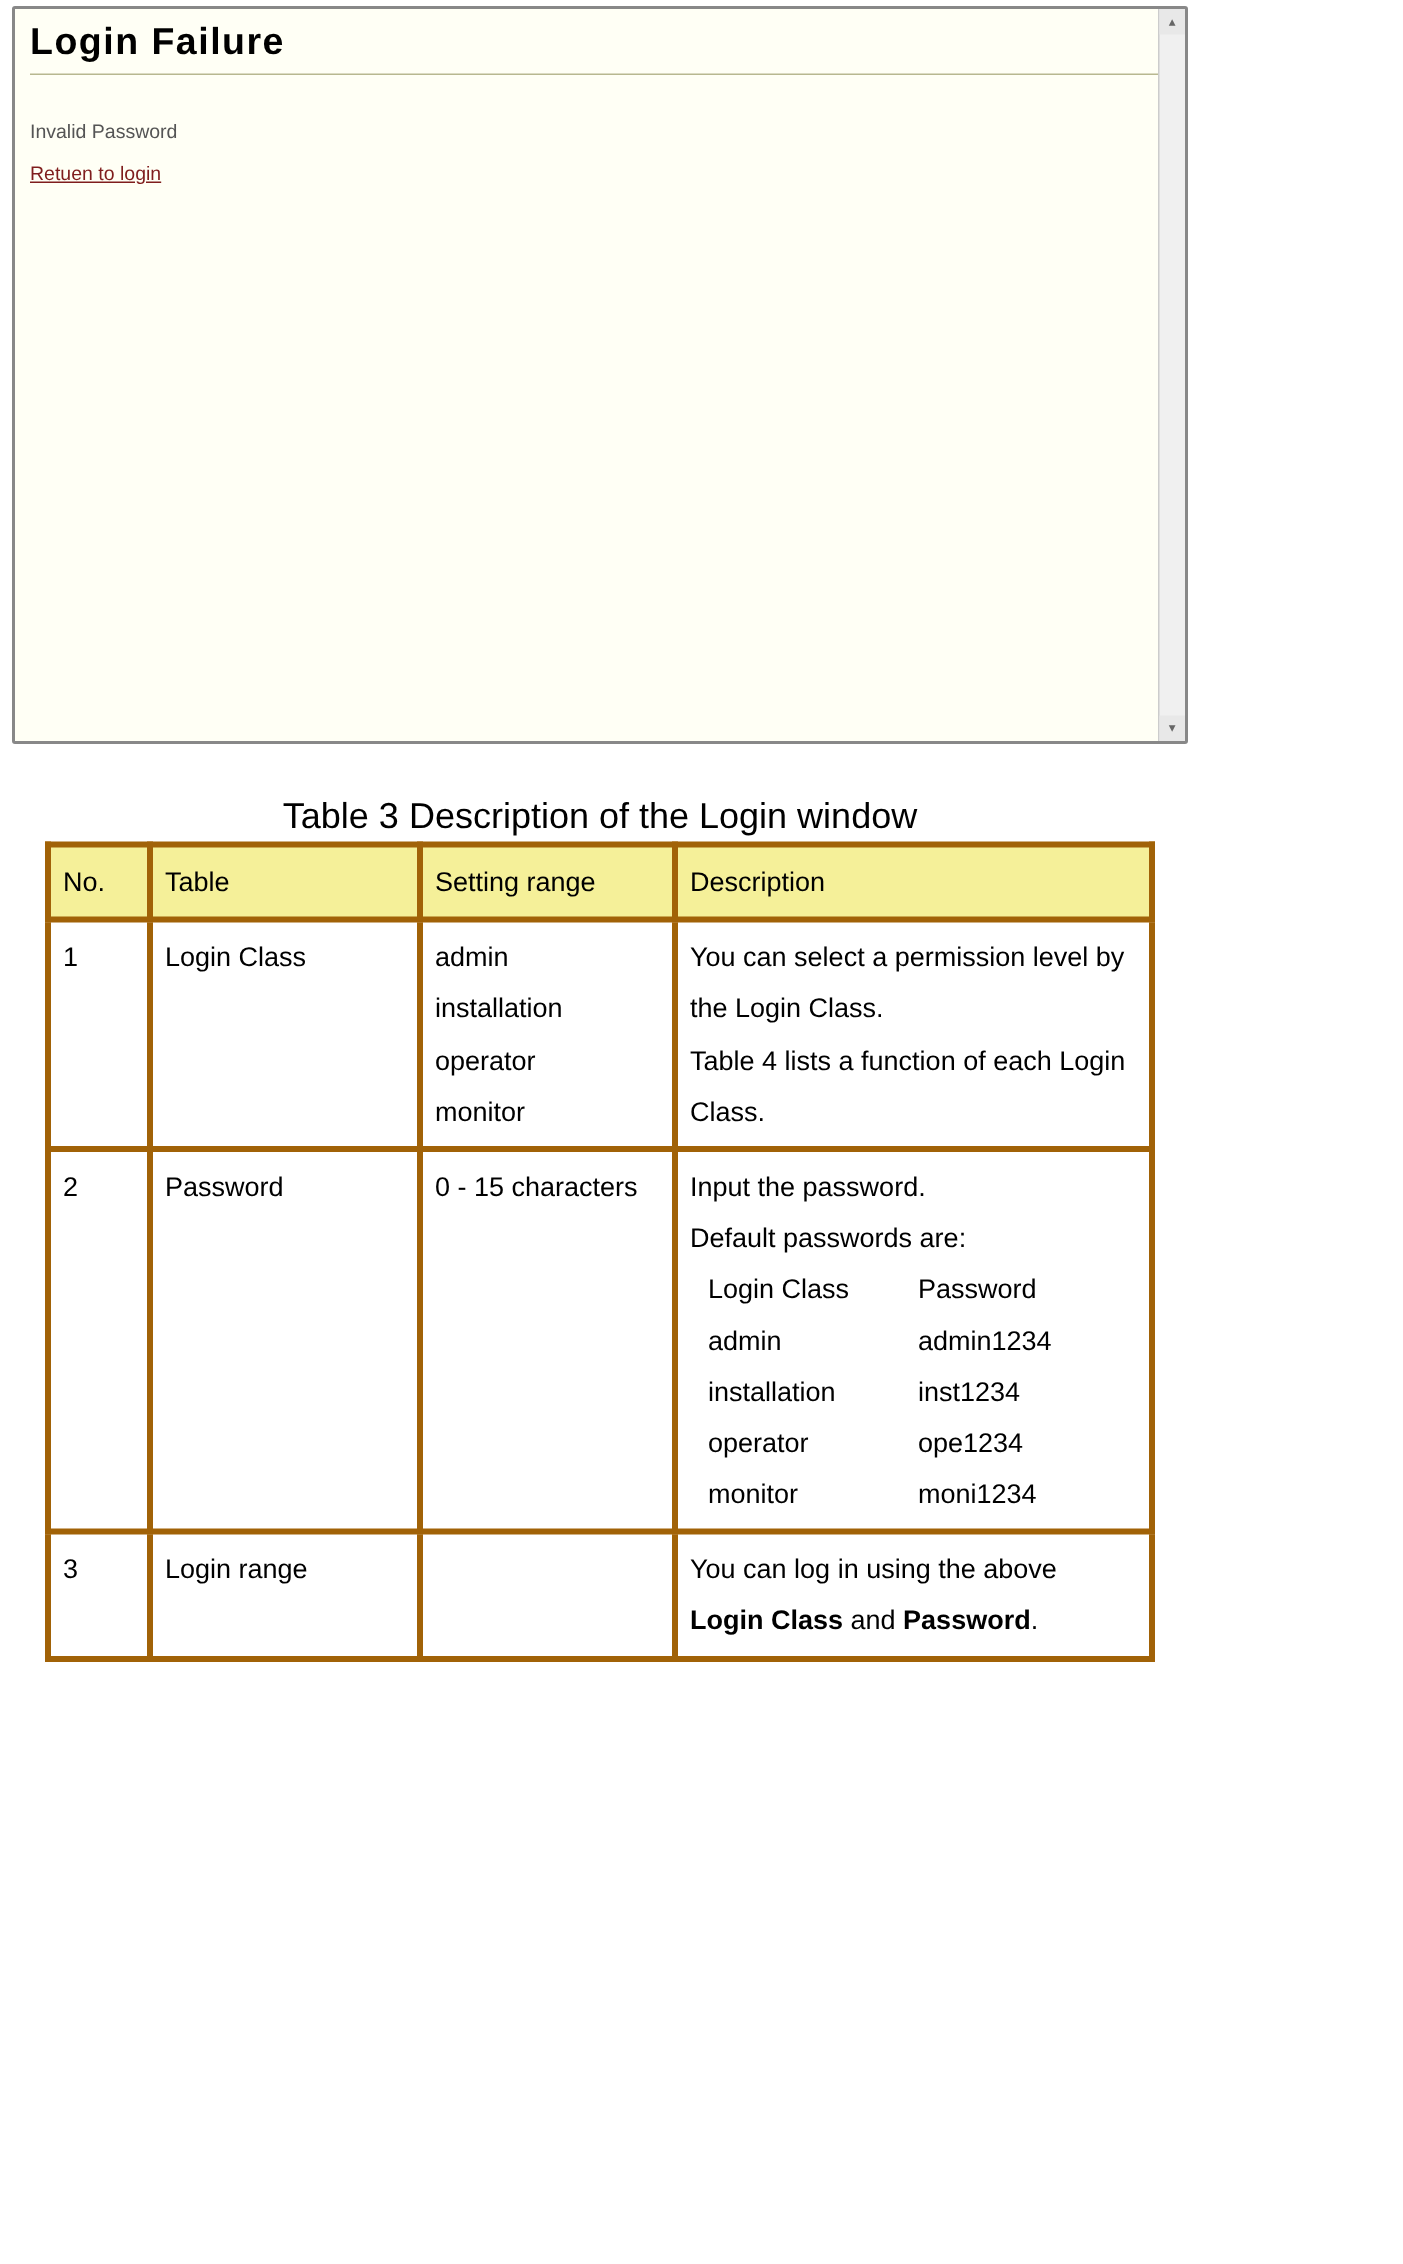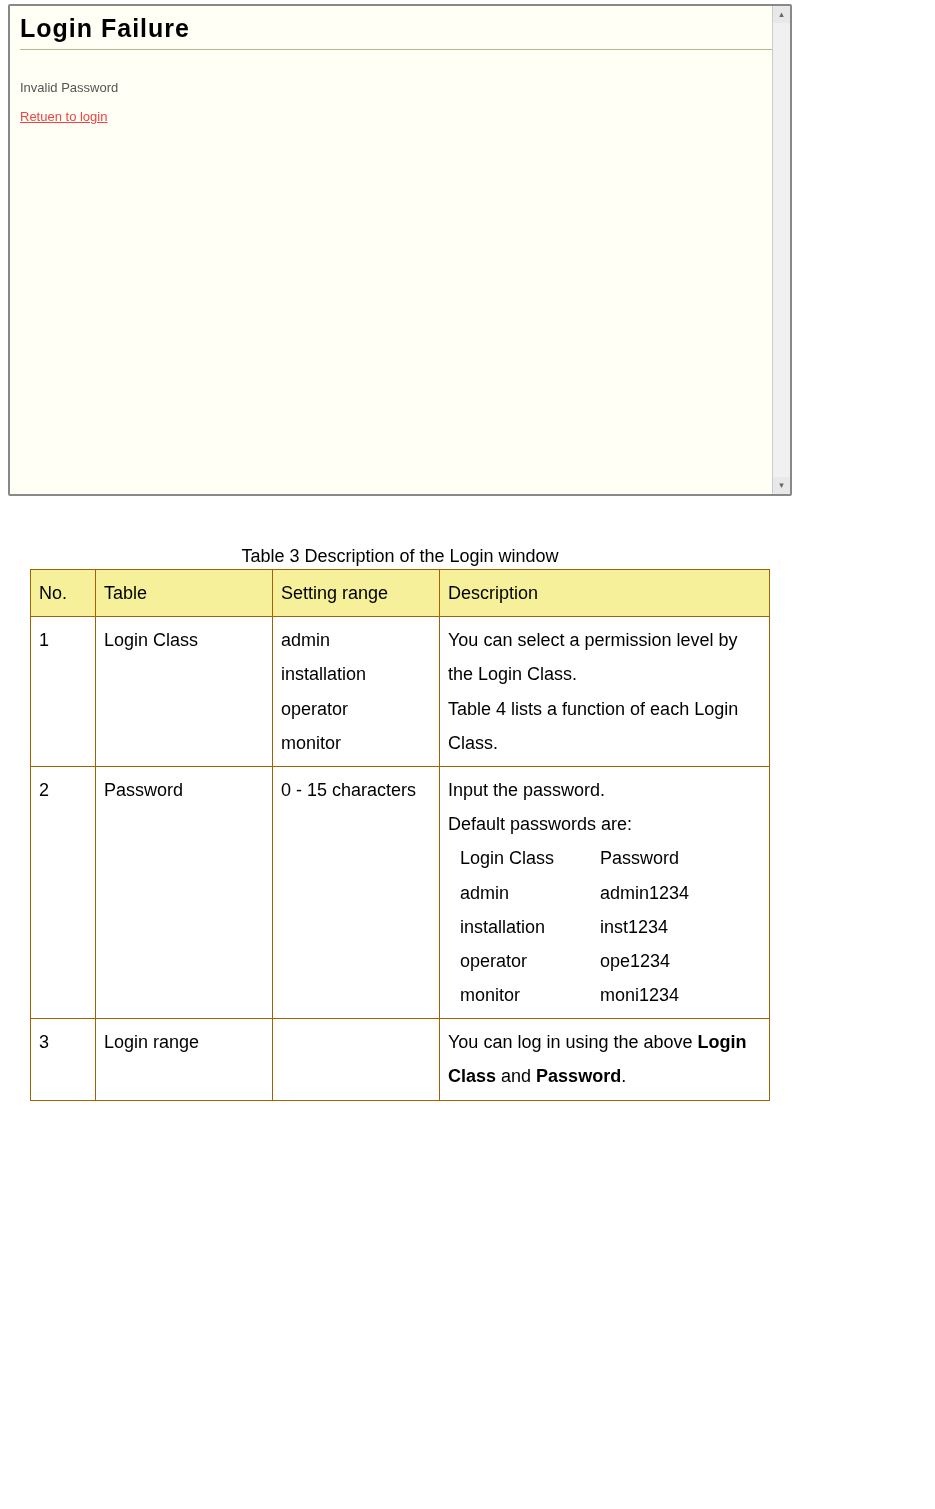--- a/index.html
+++ b/index.html
@@ -67,44 +67,44 @@
     .invalid-text {
       font-family: "Comic Sans MS", cursive, sans-serif;
       font-size: 13px;
       color: #555;
       margin-bottom: 12px;
       margin-top: 12px;
     }
     .return-link {
       font-family: "Comic Sans MS", cursive, sans-serif;
       font-size: 13px;
-      color: #ef4444;
+      color: #7f1d1d;
       text-decoration: underline;
     }
     .caption {
       text-align: center;
       font-size: 20px;
       margin: 40px 0;
       color: #000;
     }
     .table-caption {
       text-align: center;
-      font-size: 18px;
-      margin-top: 50px;
+      font-size: 24px;
+      margin-top: 35px;
       margin-bottom: 2px;
       color: #000;
     }
     .desc-table {
       border-collapse: collapse;
       margin: 0 auto;
       width: 740px;
       font-size: 18px;
     }
     .desc-table th, .desc-table td {
-      border: 1px solid #a16207;
+      border: 4px solid #a16207;
       padding: 6px 8px;
       text-align: left;
       vertical-align: top;
       line-height: 1.9;
     }
     .desc-table th {
       background: #f5f099;
       font-weight: normal;
     }
     .col-no { width: 48px; }

